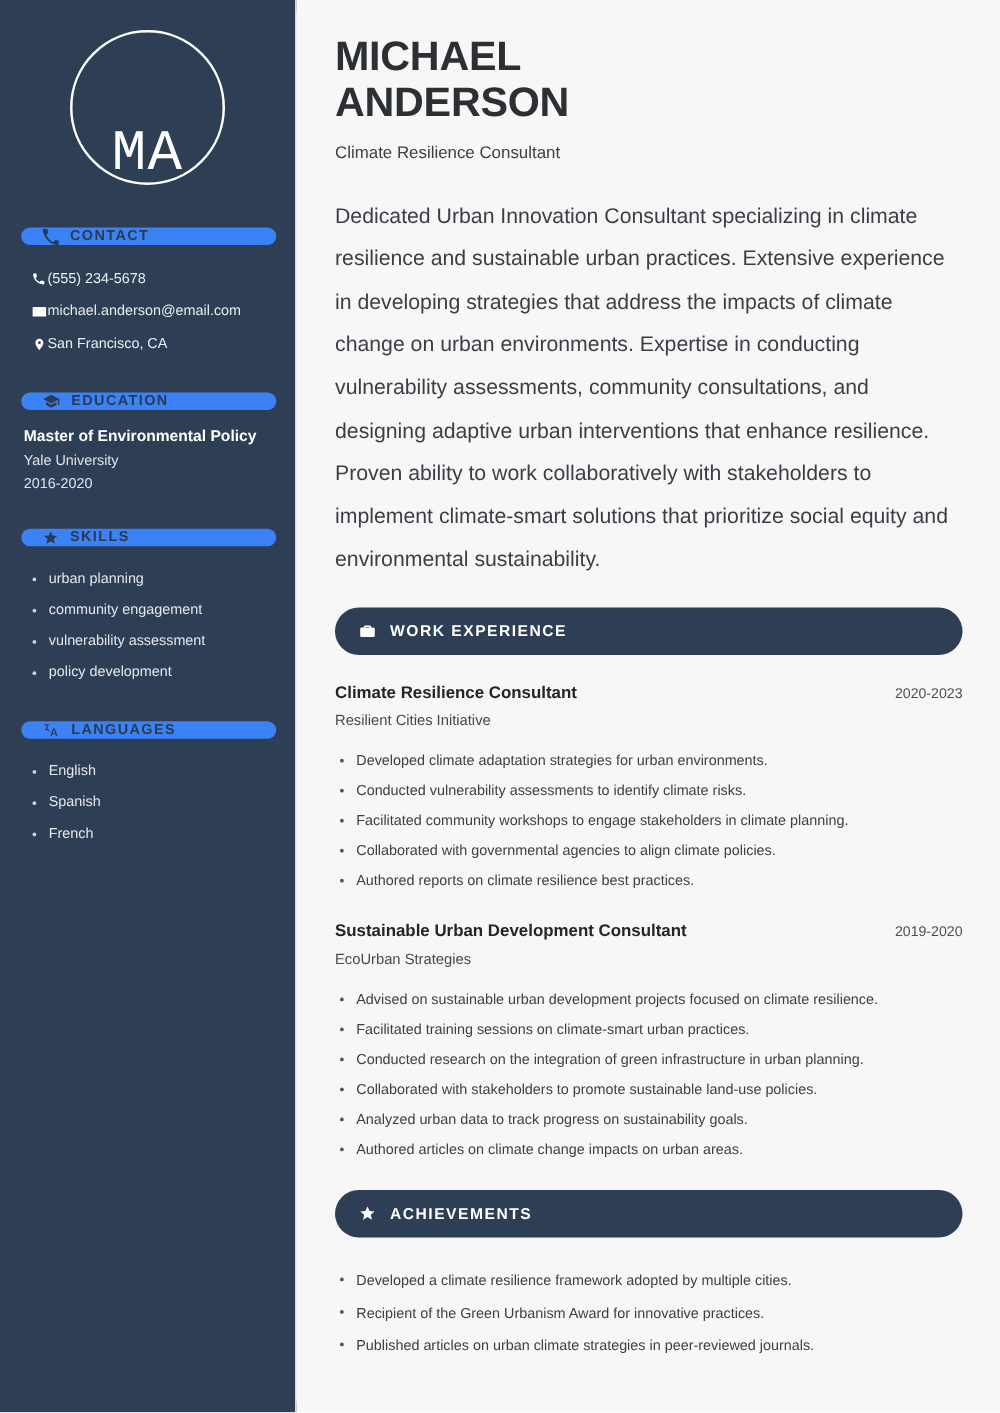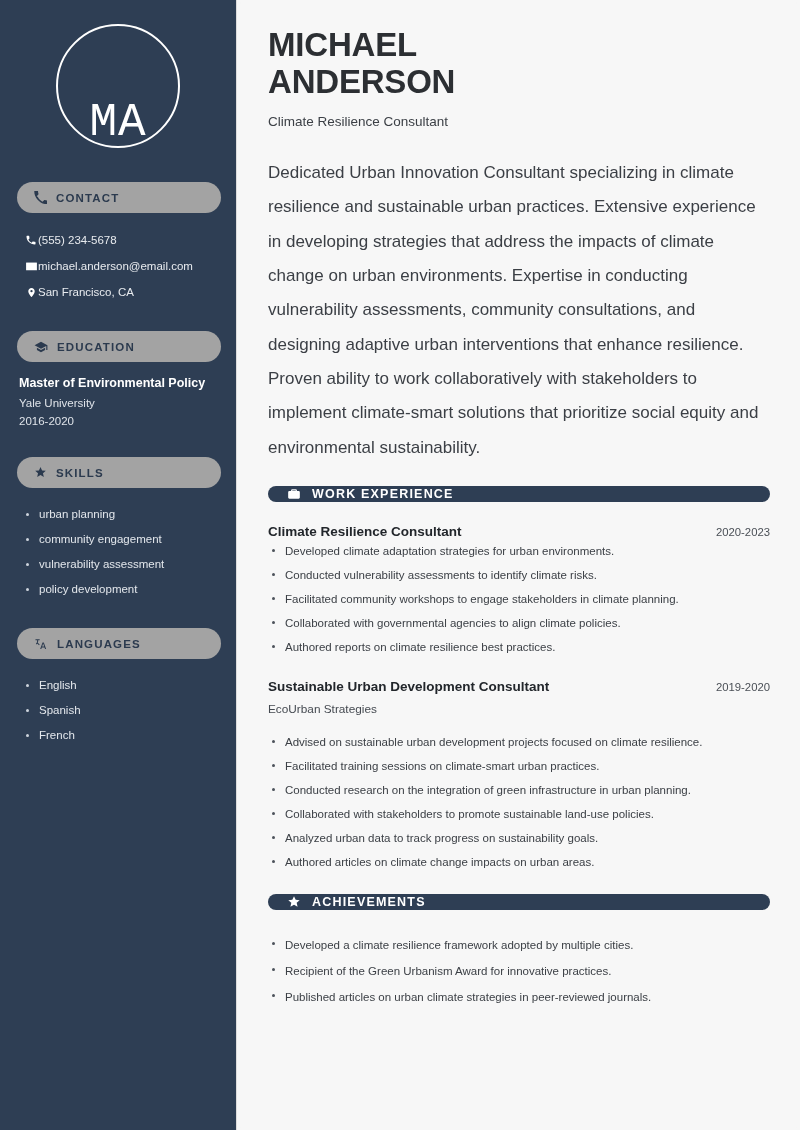--- a/index.html
+++ b/index.html
@@ -49,24 +49,24 @@
   }
   .avatar-initials {
     font-size: 46px;
     font-weight: 400;
     letter-spacing: 1px;
     color: #ffffff;
     line-height: 1;
   }
 
   .pill {
-    background: #a3a3a3;
+    background: #3b82f6;
     color: #2b3a4e;
     border-radius: 999px;
-    height: 31px;
+    height: 14px;
     display: flex;
     align-items: center;
     gap: 9px;
     padding: 0 0 0 17px;
     margin-bottom: 14px;
     width: 204px;
   }
   .pill-label {
     font-size: 11.5px;
     font-weight: bold;
@@ -150,21 +150,21 @@
     line-height: 2.02;
     color: #3b3f45;
     margin-top: 27px;
     margin-bottom: 21px;
   }
 
   .bar {
     background: #2e3e54;
     color: #ffffff;
     border-radius: 999px;
-    height: 16px;
+    height: 38px;
     display: flex;
     align-items: center;
     gap: 11px;
     padding: 0 0 0 19px;
     margin-bottom: 22px;
   }
   .bar-label {
     font-size: 12.5px;
     font-weight: bold;
     letter-spacing: 1.2px;
@@ -332,20 +332,21 @@
           </svg>
       </span>
       <span class="bar-label">WORK EXPERIENCE</span>
     </div>
 
     <div class="job">
       <div class="job-head">
         <div class="job-title">Climate Resilience Consultant</div>
         <div class="job-dates">2020-2023</div>
       </div>
+      <div class="job-org">Resilient Cities Initiative</div>
       <ul class="main-bullets">
         <li>Developed climate adaptation strategies for urban environments.</li>
         <li>Conducted vulnerability assessments to identify climate risks.</li>
         <li>Facilitated community workshops to engage stakeholders in climate planning.</li>
         <li>Collaborated with governmental agencies to align climate policies.</li>
         <li>Authored reports on climate resilience best practices.</li>
       </ul>
     </div>
 
     <div class="job">

